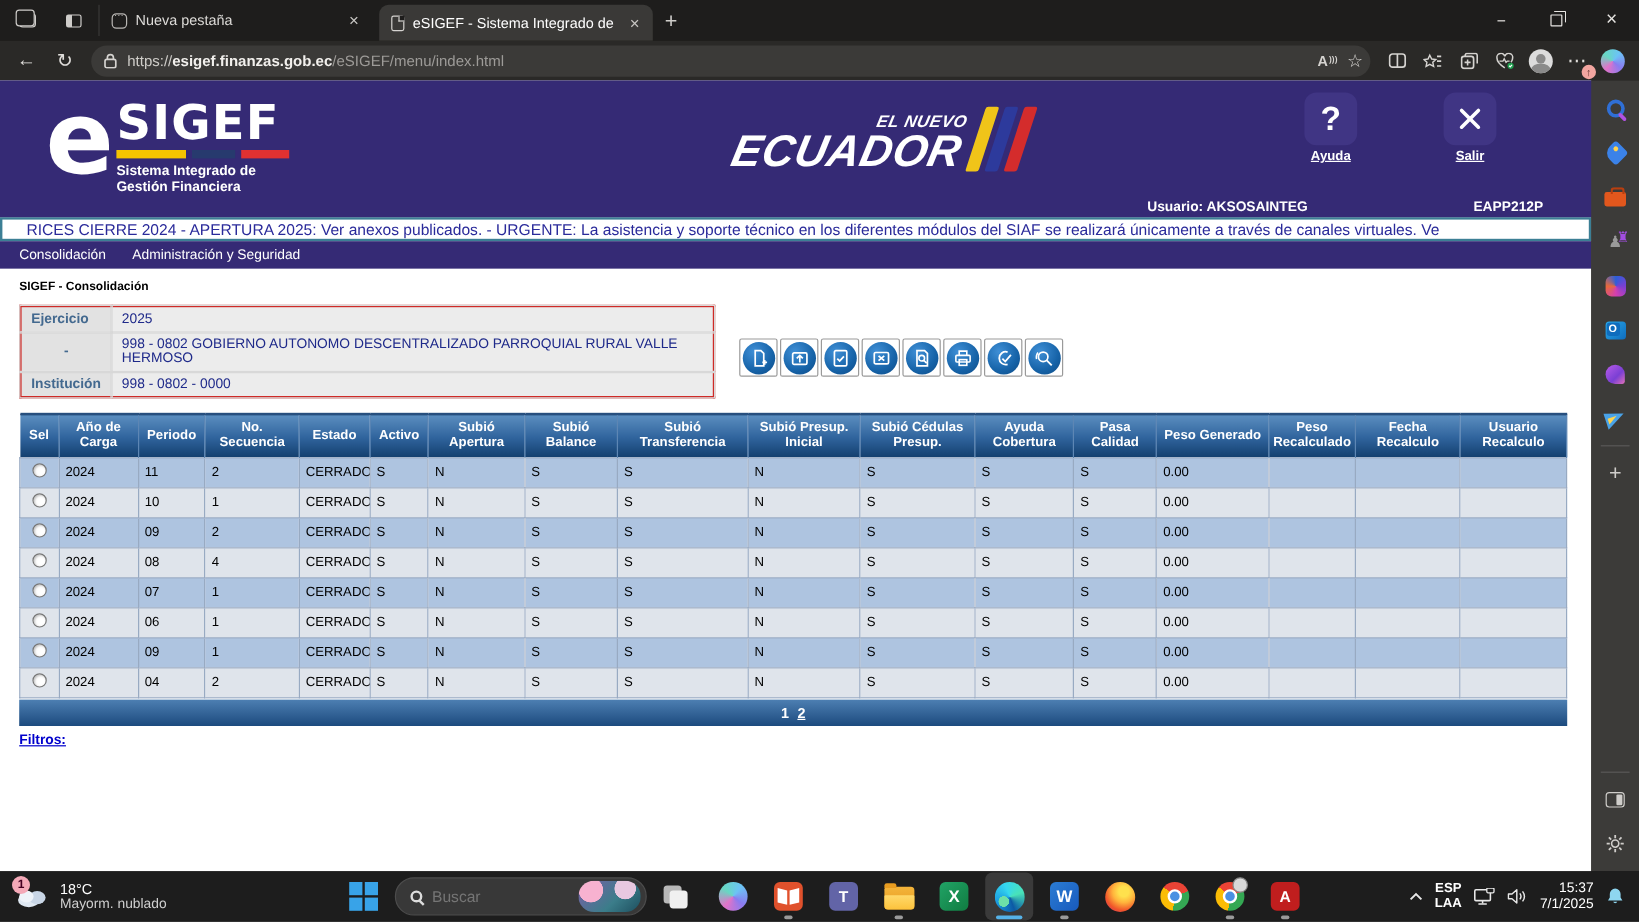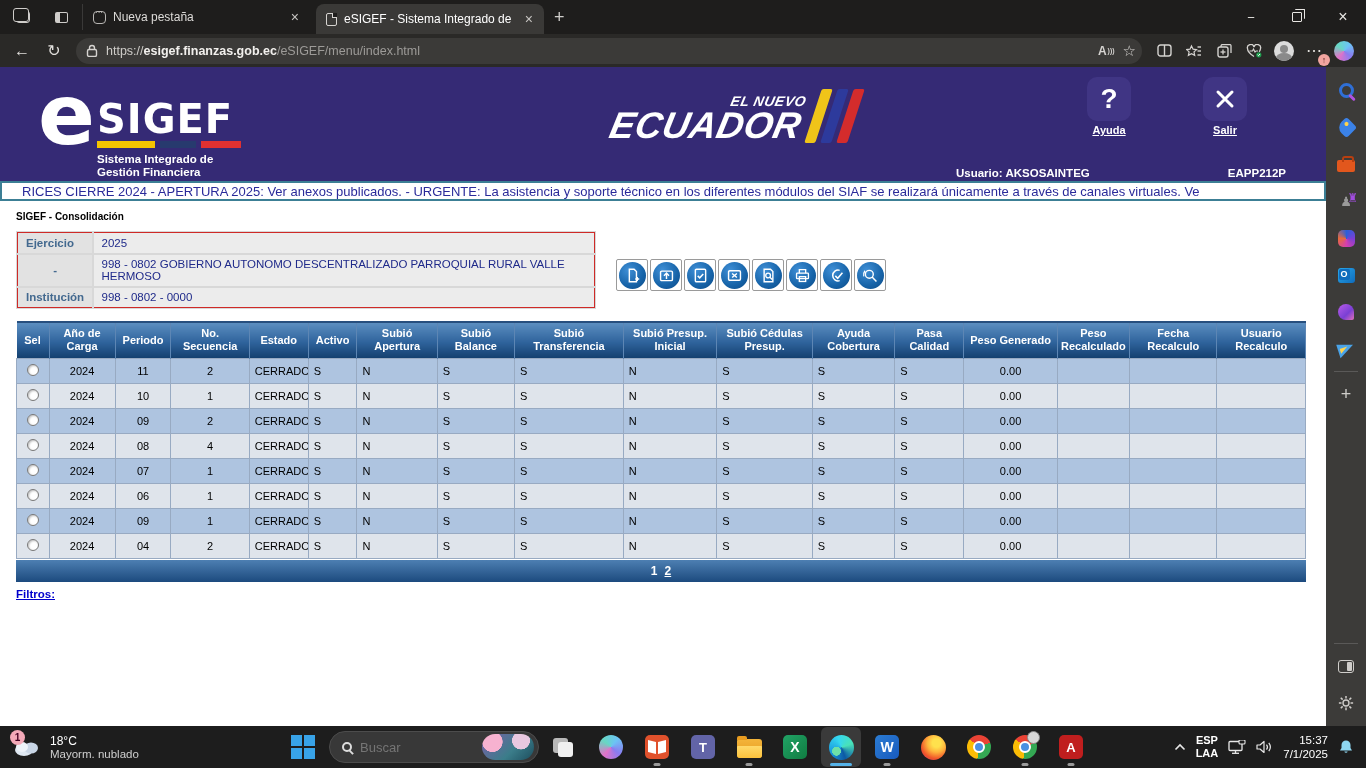--- a/index.html
+++ b/index.html
@@ -43,21 +43,21 @@
   .more-badge{position:absolute;right:-2px;bottom:-2px;width:12px;height:12px;border-radius:50%;background:#f2a5a0;color:#5d2b28;font-size:9px;font-weight:700;display:flex;align-items:center;justify-content:center}
   .cop{width:20px;height:20px;border-radius:50%;background:conic-gradient(from 40deg,#6cc3f5,#8a7bf0,#e173c8,#67d8c2,#6cc3f5)}
 
   
   .workspace{flex:1;display:flex;min-height:0}
   .page{flex:1;background:#fff;display:flex;flex-direction:column;min-width:0}
 
   .site-header{height:114px;background:#352a75;position:relative;flex:0 0 auto;color:#fff}
   .logo{position:absolute;left:38px;top:10px;display:flex;align-items:flex-start}
   .logo-e{font-size:84px;font-weight:800;line-height:76px;color:#fff;font-family:"DejaVu Sans",sans-serif}
-  .logo-right{margin-left:2px;margin-top:24px}
+  .logo-right{margin-left:2px;margin-top:8px}
   .logo-name{font-size:40px;font-weight:800;letter-spacing:1px;line-height:36px;font-family:"DejaVu Sans",sans-serif}
   .logo-stripe{display:flex;gap:5px;margin:4px 0 5px}
   .logo-stripe span{height:7px;display:block}
   .st-y{width:58px;background:#f5c400}
   .st-b{width:36px;background:#273a6e}
   .st-r{width:40px;background:#e03131}
   .logo-tag{font-size:11.5px;font-weight:700;line-height:13px}
 
   .ec-logo{position:absolute;left:612px;top:22px;display:flex;align-items:flex-end}
   .ec-text{transform:skewX(-12deg);text-align:right}
@@ -95,21 +95,21 @@
   .tool-btn{width:32px;height:32px;background:#fff;border:1px solid #9a9a9a;border-radius:2px;display:flex;align-items:center;justify-content:center;padding:0}
   .tool-circle{width:27px;height:27px;border-radius:50%;background:radial-gradient(circle at 35% 30%,#3f8fd6,#1663a8 60%,#0d4a85);display:flex;align-items:center;justify-content:center}
   .tool-circle svg{width:19px;height:19px}
 
   table.grid{border-collapse:collapse;table-layout:fixed;width:1290px;margin-top:12px}
   table.grid th{background:linear-gradient(180deg,#5b8ec0 0%,#2f639c 55%,#14406f 100%);color:#fff;font-size:11px;font-weight:700;height:36px;border-right:1px solid #5d86b4;border-top:2px solid #274f7e;padding:2px 3px;line-height:13px}
   table.grid td{font-size:11px;color:#000;height:25px;padding:2px 5px;border:1px solid #98aac2;overflow:hidden;white-space:nowrap}
   tr.odd td{background:#aec4e0}
   tr.even td{background:#dfe4eb}
   td.l,th.l{text-align:left}
-  td.r{text-align:center}
+  td.r{text-align:left}
   td.c{text-align:center}
   .radio{display:inline-block;width:12px;height:12px;border-radius:50%;background:#fff;border:1px solid #777;box-shadow:inset 1px 1px 2px rgba(0,0,0,.25)}
 
   .pager{width:1290px;height:22px;background:linear-gradient(180deg,#4d7fb2,#1c4a7e);display:flex;align-items:center;justify-content:center;gap:7px;color:#fff;font-size:12px;font-weight:700;margin-top:1px}
   .pager .pg-link{text-decoration:underline;cursor:pointer}
   .filters{margin-top:6px;font-size:11.5px;font-weight:700;color:#0000cc;text-decoration:underline;display:inline-block}
 
   
   .edge-sidebar{width:40px;background:#3c3b39;display:flex;flex-direction:column;align-items:center;padding:8px 0;gap:7px;flex:0 0 auto}
   .sb-btn{width:30px;height:30px;display:flex;align-items:center;justify-content:center;border-radius:6px}
@@ -307,20 +307,24 @@
         <div class="hdr-userline">
           <span>Usuario: AKSOSAINTEG</span>
           <span>EAPP212P</span>
         </div>
       </div>
 
       <div class="marquee">
         <span>RICES CIERRE 2024 - APERTURA 2025: Ver anexos publicados. - URGENTE: La asistencia y soporte técnico en los diferentes módulos del SIAF se realizará únicamente a través de canales virtuales. Ve</span>
       </div>
 
+      <div class="menubar">
+          <span class="menu-item">Consolidación</span>
+          <span class="menu-item">Administración y Seguridad</span>
+        </div>
 
       <div class="content">
         <div class="pg-title">SIGEF - Consolidación</div>
 
         <div class="form-zone">
           <table class="frm">
             <tbody>
                 <tr>
               <td class="flabel">Ejercicio</td>
               <td class="fval">2025</td>

